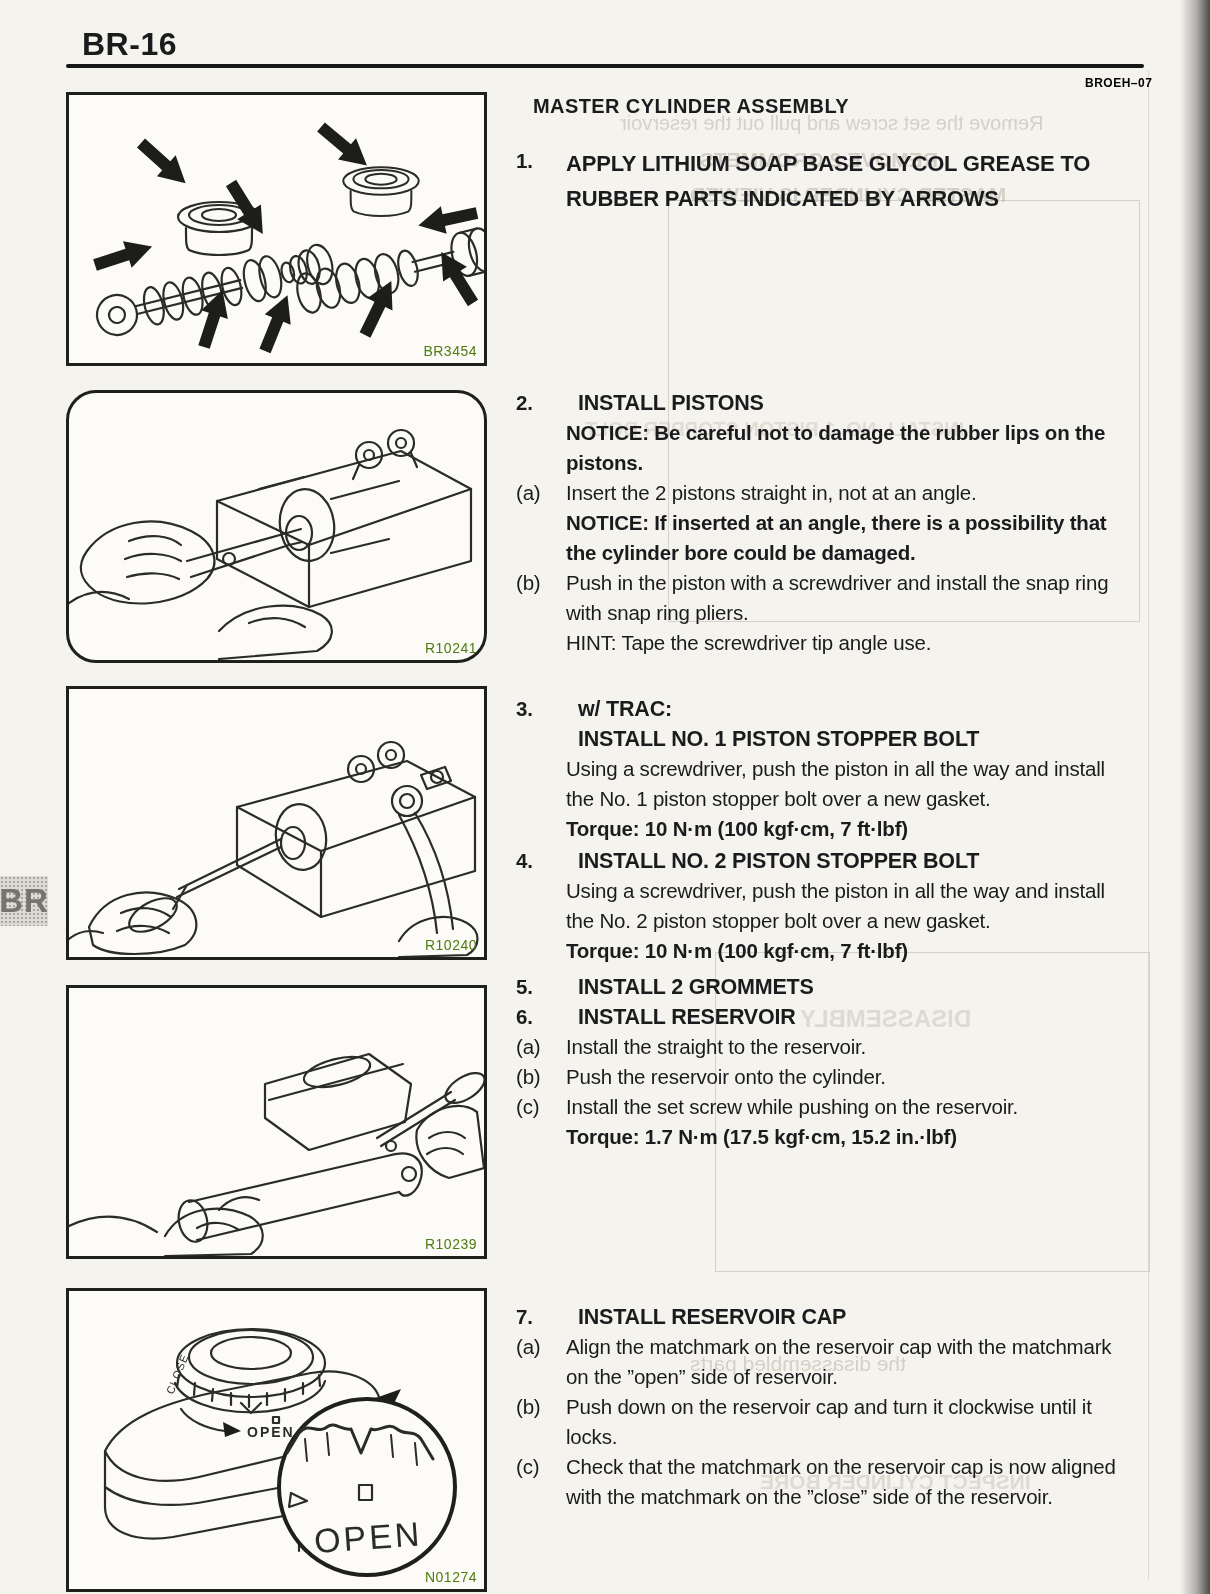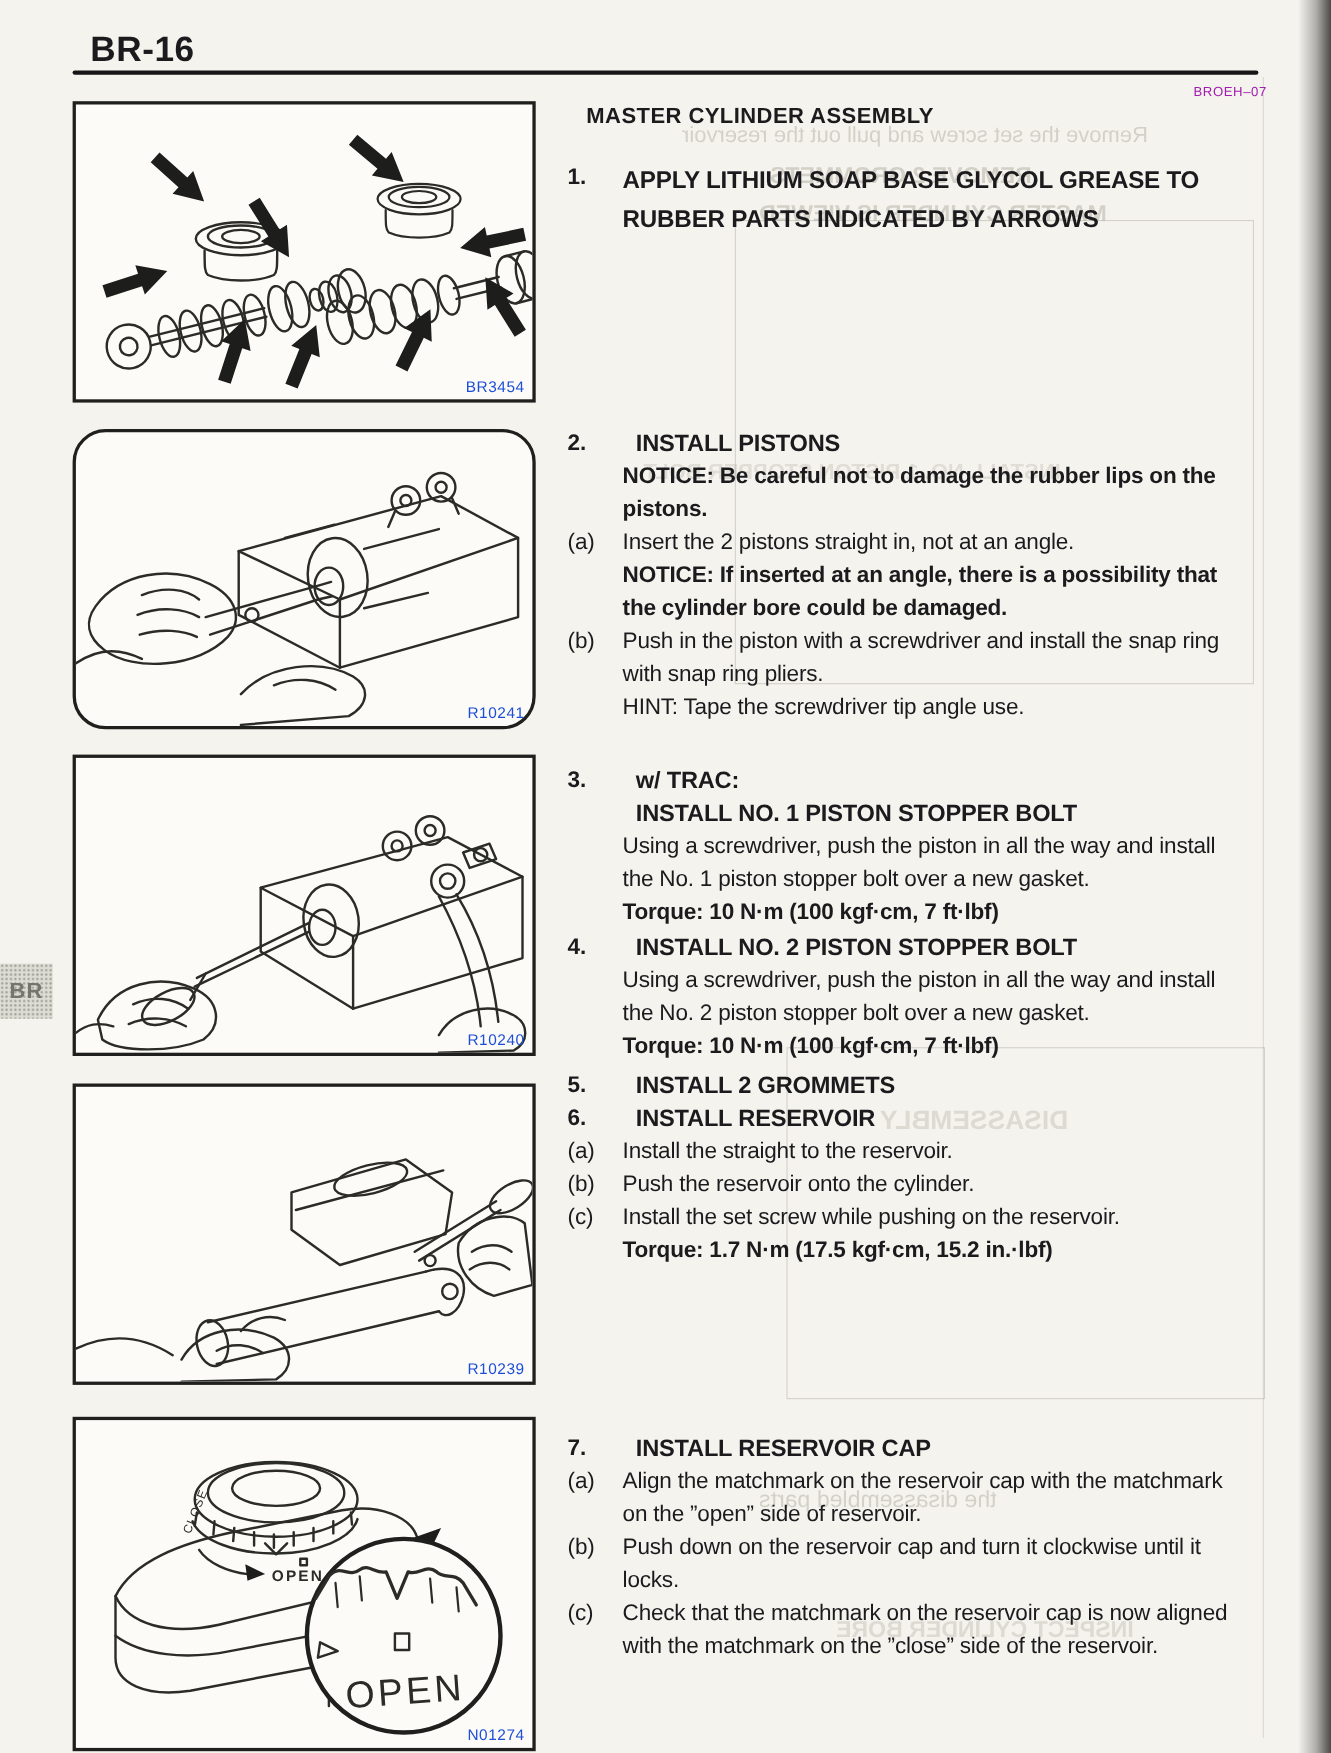--- a/index.html
+++ b/index.html
@@ -8,44 +8,44 @@
     width:1210px;height:1594px;
     background:#f5f3ee;
     overflow:hidden;
     font-family:"Liberation Sans",sans-serif;
     color:#1b1b1e;
   }
   
   .page-num{position:absolute;left:82px;top:26px;font-size:32px;font-weight:700;letter-spacing:.5px;}
   .header-title{position:absolute;left:0;top:36px;width:1210px;text-align:center;font-size:21px;font-weight:700;letter-spacing:1px;}
   .header-rule{position:absolute;left:66px;top:64px;width:1078px;height:4px;background:#161616;border-radius:2px;}
-  .doc-code{position:absolute;left:1085px;top:76px;font-size:12px;font-weight:400;color:#a21caf;letter-spacing:.5px;}
+  .doc-code{position:absolute;left:1085px;top:76px;font-size:12px;font-weight:700;color:#000000;letter-spacing:.5px;}
   
   .side-tab{
     position:absolute;left:0;top:876px;width:48px;height:50px;
     background-color:#dcdbd4;
     background-image:radial-gradient(#a7a69e 1px, transparent 1.2px);
     background-size:4px 4px;
     display:flex;align-items:center;justify-content:center;
-    font-size:20px;font-weight:700;color:#75756d;letter-spacing:1px;
+    font-size:33px;font-weight:700;color:#75756d;letter-spacing:1px;
   }
   
   .main-title{position:absolute;left:533px;top:82px;font-size:20px;font-weight:700;letter-spacing:.4px;}
   .step{position:absolute;left:516px;width:622px;font-size:20.5px;line-height:30px;letter-spacing:-0.2px;}
   .row{display:flex;}
   .lab{flex:0 0 50px;width:50px;font-weight:700;}
   .lab.sub{font-weight:400;}
   .txt{width:566px;}
   .b{font-weight:700;}
   .step1 .txt{font-size:22px;line-height:35px;font-weight:700;width:585px;}
   .head{font-weight:700;font-size:21.5px;margin-left:12px;}
   
   .figbox{position:absolute;left:66px;width:415px;border:3px solid #1f1f1d;background:#fcfbf7;box-sizing:content-box;}
   .figbox svg{display:block;width:100%;height:100%;}
-  .figlabel{position:absolute;right:7px;bottom:4px;font-size:14px;color:#1d4ed8;letter-spacing:.5px;}
+  .figlabel{position:absolute;right:7px;bottom:4px;font-size:14px;color:#4d7c0f;letter-spacing:.5px;}
   .ink{stroke:#2b2b28;fill:none;stroke-width:2.2;stroke-linecap:round;stroke-linejoin:round;}
   .ink3{stroke:#2b2b28;fill:none;stroke-width:3;stroke-linecap:round;stroke-linejoin:round;}
   .solid{fill:#1d1d1b;stroke:none;}
   svg text{fill:#2b2b28;stroke:none;font-family:"Liberation Sans",sans-serif;}
   
   .scan-edge{position:absolute;right:0;top:0;width:30px;height:1594px;
     background:linear-gradient(to right, rgba(60,60,58,0), rgba(90,90,88,.45) 55%, rgba(45,45,43,.85));}
   .ghost{position:absolute;transform:scaleX(-1);color:#b7b5a8;opacity:.55;white-space:nowrap;filter:blur(.4px);}
   .ghost.b{font-weight:700;}
   .ghost-rect{position:absolute;border:1px solid rgba(125,122,108,.28);}

